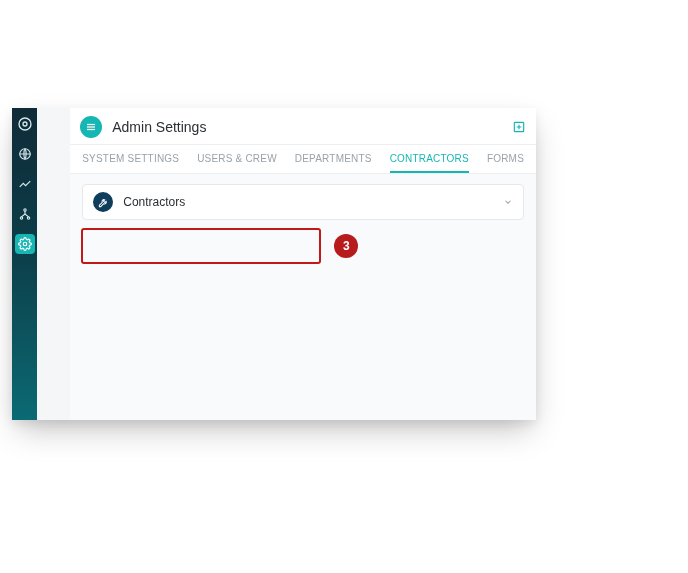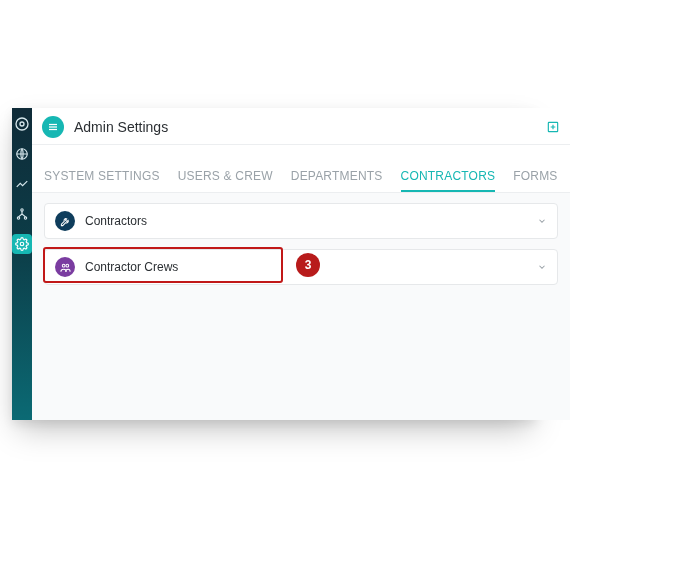--- a/index.html
+++ b/index.html
@@ -12,20 +12,21 @@
   }
   .app-wrap {
     position: absolute;
     left: 12px;
     top: 108px;
     width: 524px;
     height: 312px;
     display: flex;
     box-shadow: 0 14px 30px -6px rgba(0,0,0,0.25), 0 4px 10px rgba(0,0,0,0.08);
     background: #f5f6f7;
+    gap: 33px;
   }
   
   .sidebar {
     width: 32px;
     background: linear-gradient(180deg, #0f2b38 0%, #0c3d48 45%, #0b6a74 100%);
     display: flex;
     flex-direction: column;
     align-items: center;
     padding-top: 6px;
     gap: 10px;
@@ -78,29 +79,28 @@
   }
 
   
   .tabs {
     display: flex;
     gap: 18px;
     padding: 0 12px;
     border-bottom: 1px solid #eceef0;
   }
   .tab {
-    font-size: 12px;
+    font-size: 10px;
     letter-spacing: 0.2px;
     color: #9aa2a8;
     padding: 8px 0 7px 0;
     text-transform: uppercase;
     cursor: pointer;
     border-bottom: 2px solid transparent;
     white-space: nowrap;
-    margin-top: 16px;
   }
   .tab.active {
     color: #16b7b3;
     border-bottom-color: #16b7b3;
   }
 
   
   .content {
     flex: 1;
     padding: 10px 12px;
@@ -232,35 +232,20 @@
         </div>
         <div class="panel-label">Contractors</div>
         <div class="chevron">
           <svg width="10" height="10" viewBox="0 0 24 24" fill="none" stroke="currentColor" stroke-width="2.5">
               <polyline points="6 9 12 15 18 9"></polyline>
             </svg>
         </div>
       </div>
 
 
-      <div class="panel">
-        <div class="picon purple">
-          <svg width="11" height="11" viewBox="0 0 24 24" fill="none" stroke="currentColor" stroke-width="2.2">
-            <circle cx="8" cy="8" r="3"></circle>
-              <circle cx="16" cy="8" r="3"></circle>
-              <path d="M2 21c0-3 3-5 6-5s6 2 6 5M12 21c0-3 3-5 6-5s4 2 4 5"></path>
-          </svg>
-        </div>
-        <div class="panel-label">Contractor Crews</div>
-        <div class="chevron">
-          <svg width="10" height="10" viewBox="0 0 24 24" fill="none" stroke="currentColor" stroke-width="2.5">
-              <polyline points="6 9 12 15 18 9"></polyline>
-            </svg>
-        </div>
-      </div>
 
       <div class="highlight" style="left:11px; top:54px; width:240px; height:36px;"></div>
 
       <div class="step-badge" style="left:264px; top:60px;">
         <span>3</span>
       </div>
 
     </div>
   </div>
 </div>

